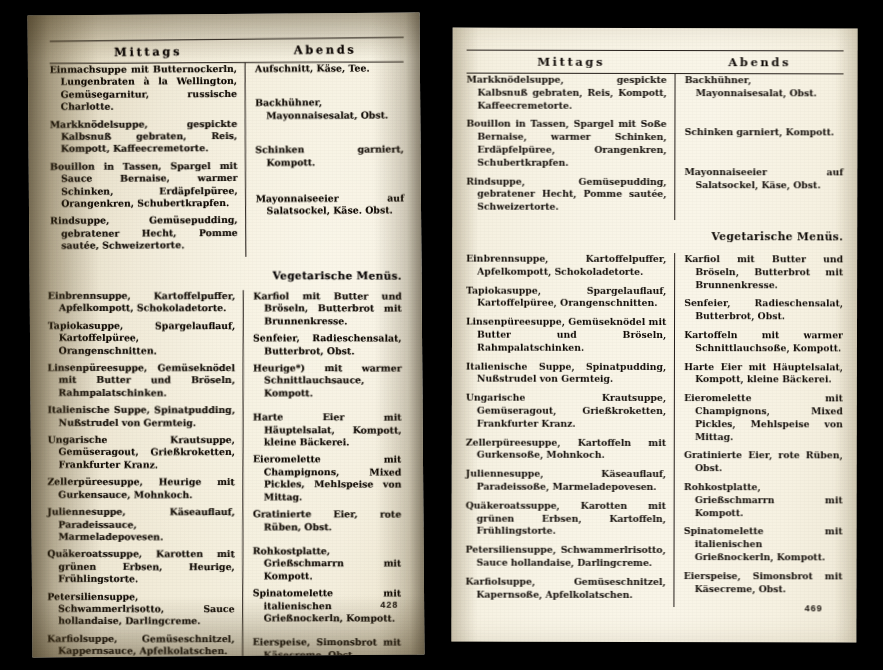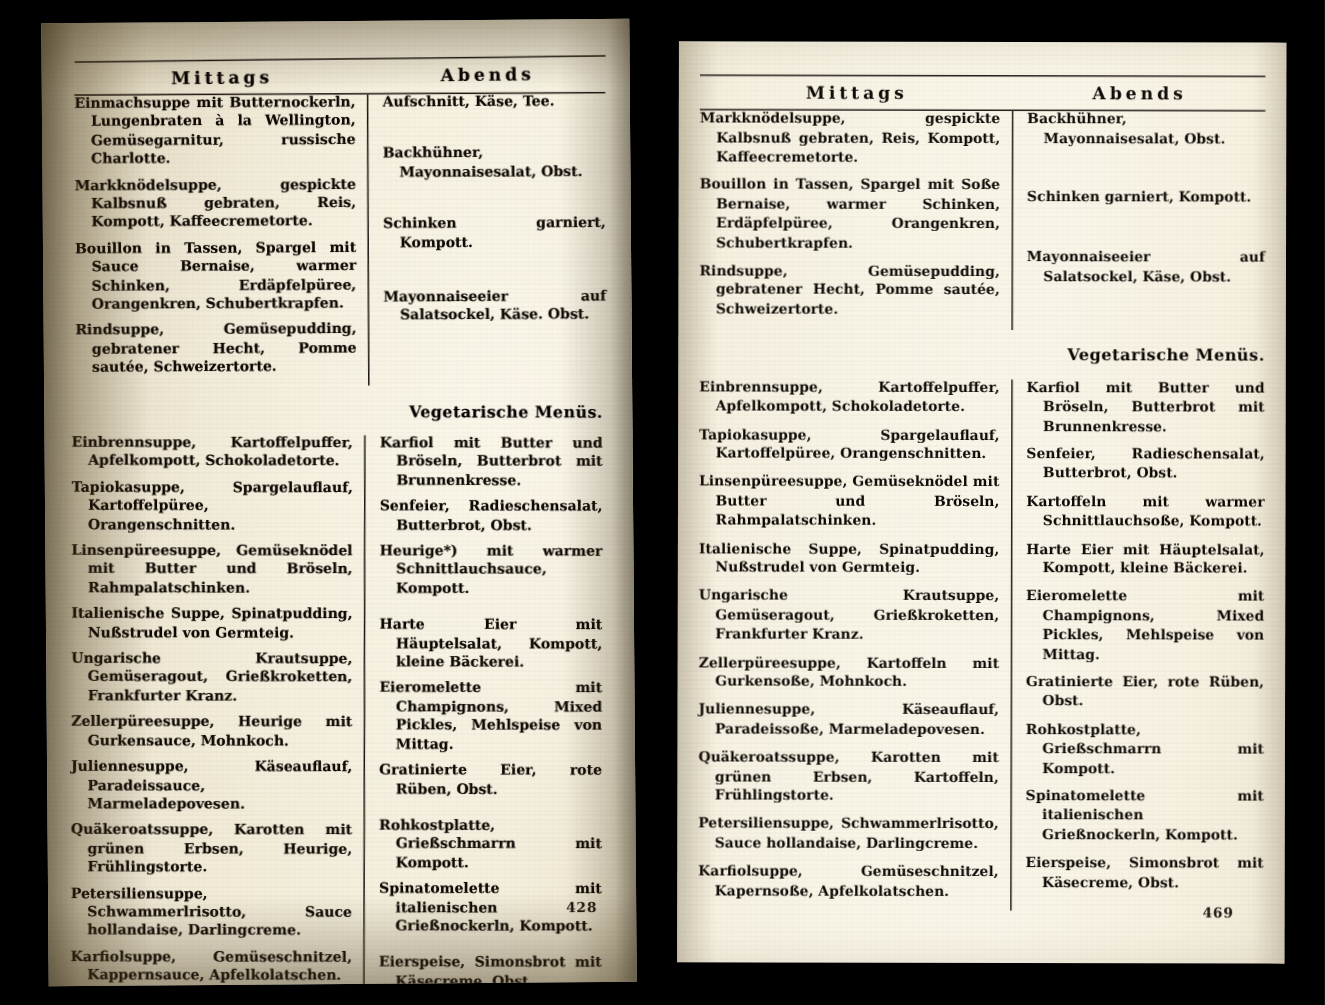--- a/index.html
+++ b/index.html
@@ -209,20 +209,21 @@
   .veg-band {
     position: relative;
   }
 
   .folio {
     position: absolute;
     font-size: 9.2px;
     font-weight: 700;
     color: #2a241e;
     letter-spacing: 0.5px;
+    font-family: Liberation Mono, monospace;
   }
   #page-left .folio { right: 26px; bottom: 44px; }
   #page-right .folio { right: 34px; bottom: 28px; }
 
   
   #page-left .sheet-inner {
     filter: blur(0.32px) contrast(1.16) brightness(0.97);
   }
   #page-left .entry,
   #page-left .section-head,

